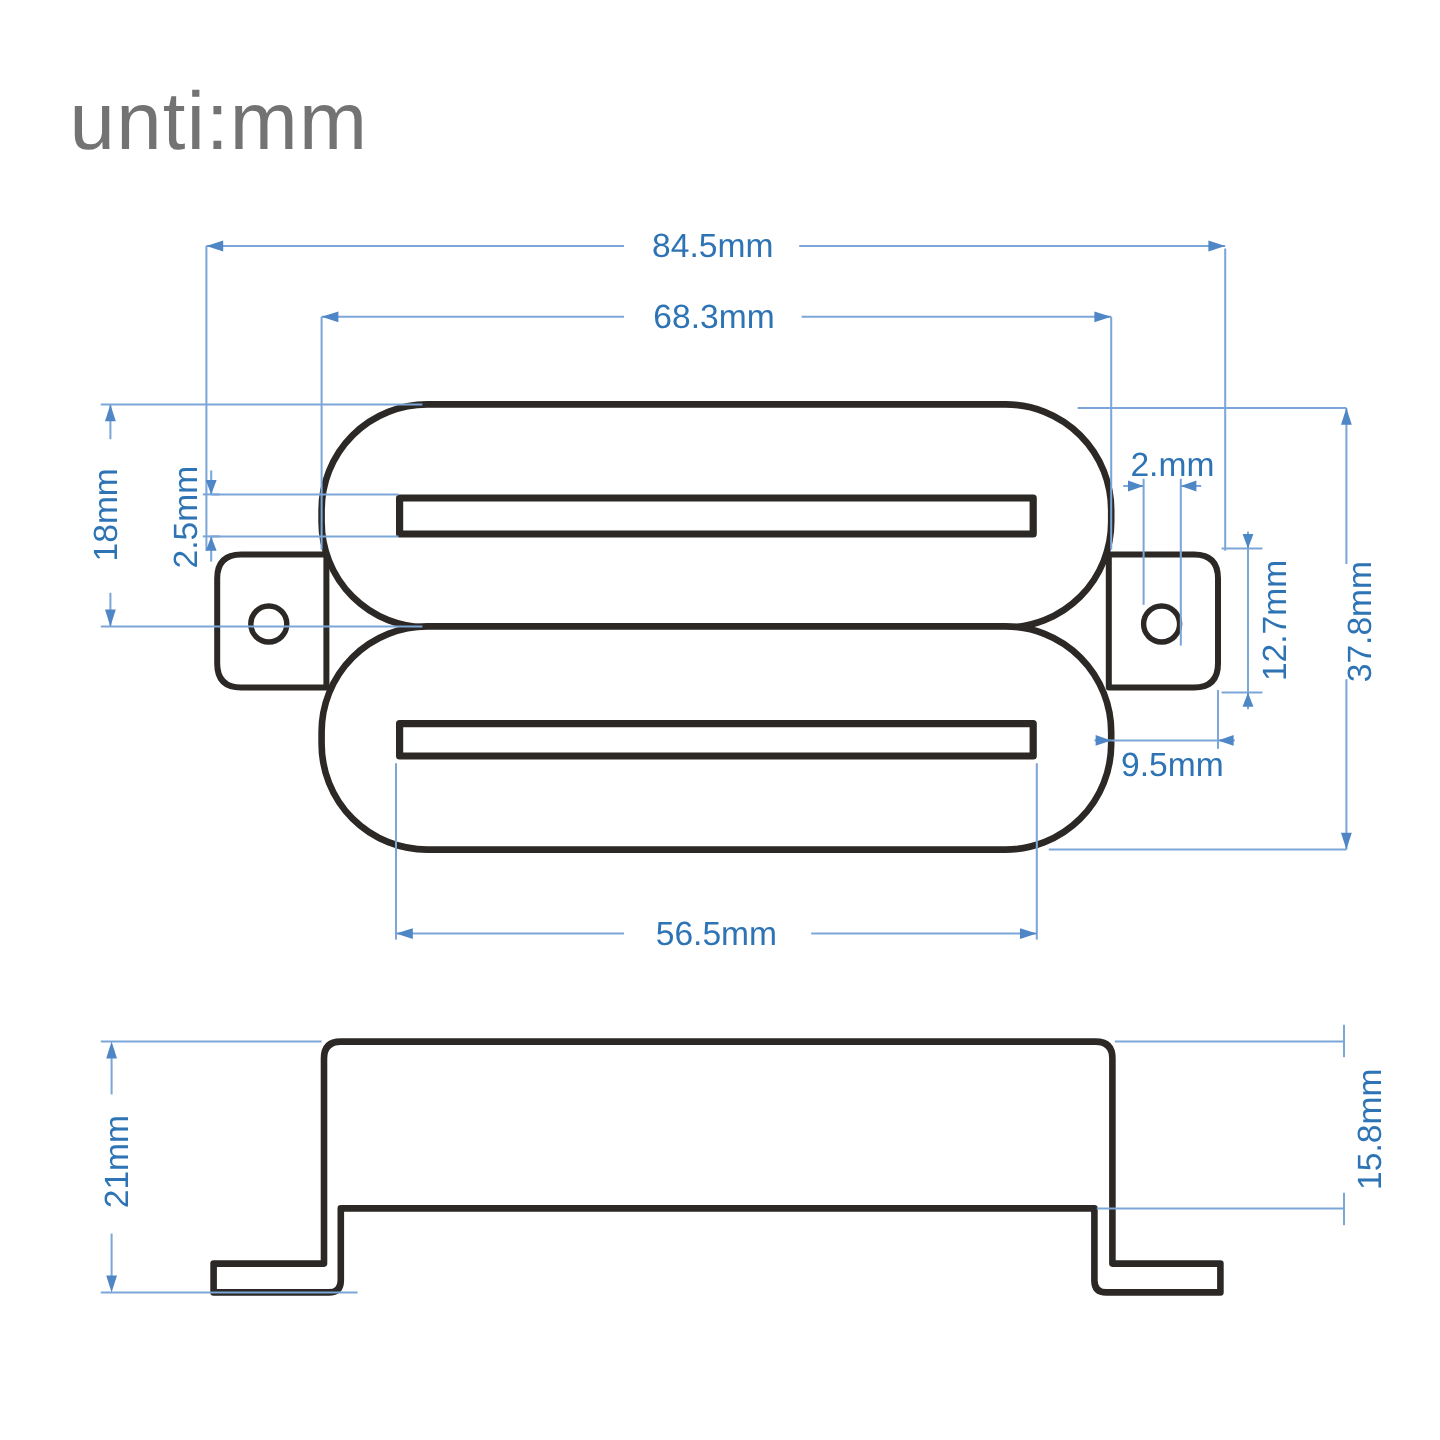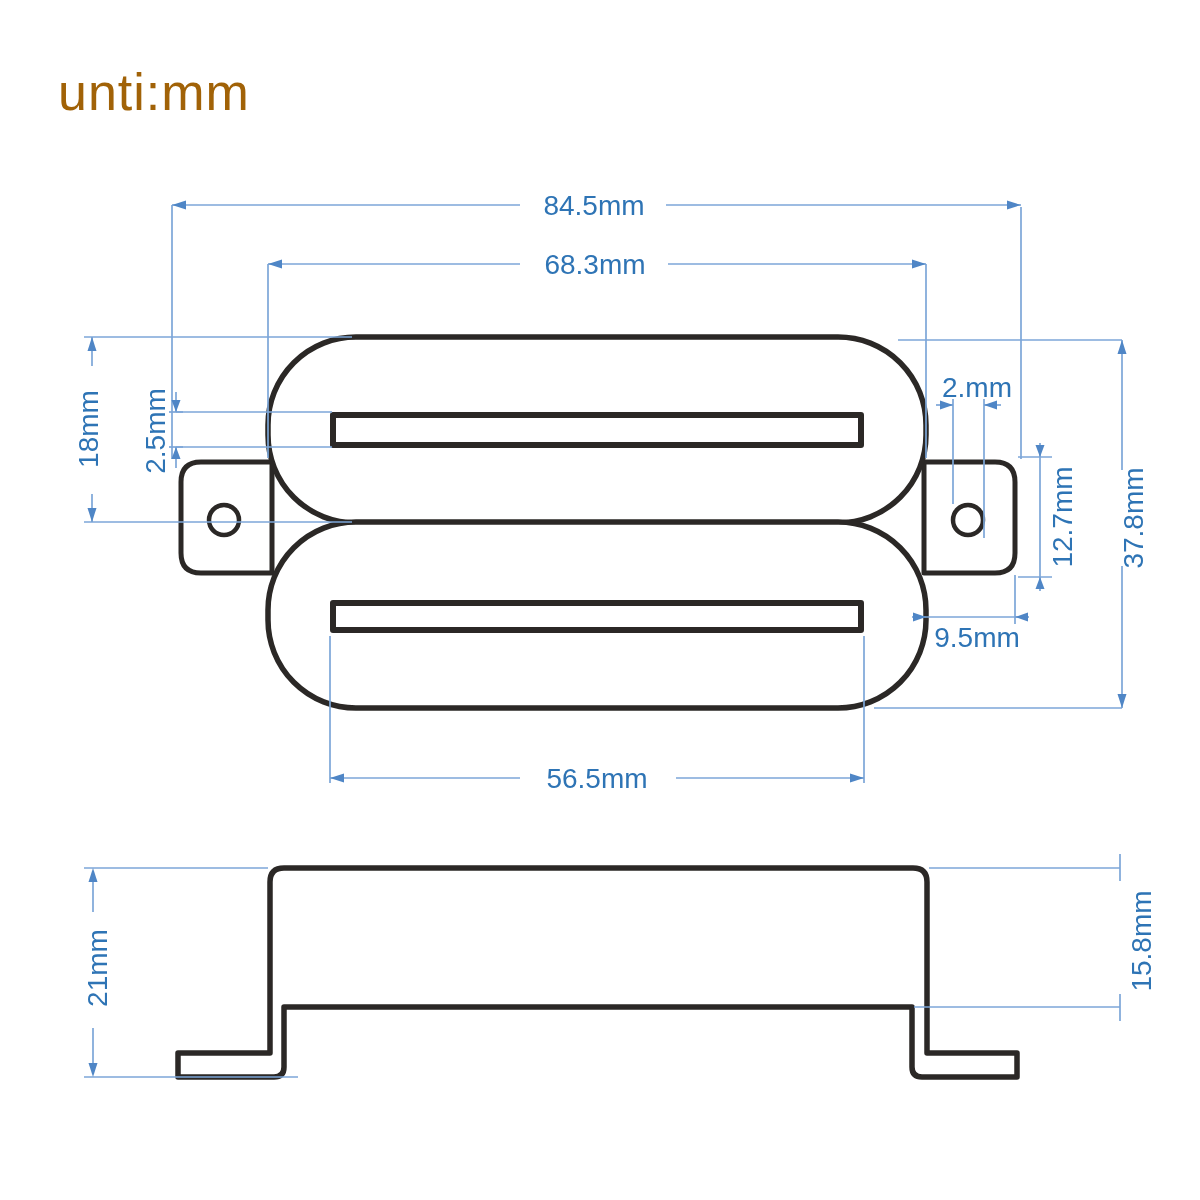--- a/index.html
+++ b/index.html
@@ -6,23 +6,23 @@
   #stage{
     position:relative;
     width:1200px;height:1200px;
     background:#ffffff;
     overflow:hidden;
     font-family:"Liberation Sans", sans-serif;
   }
   #title{
     position:absolute;
     left:58px;top:62px;
-    font-size:52px;
+    font-size:68px;
     font-weight:500;
-    color:#a16207;
+    color:#737373;
     letter-spacing:1px;
     user-select:none;
   }
   svg{position:absolute;left:0;top:0;}
   .ink{stroke:#2b2826;fill:none;stroke-linejoin:round;stroke-linecap:round;}
   .ink-fill{stroke:#2b2826;fill:#ffffff;stroke-linejoin:round;stroke-linecap:round;}
   .dim{stroke:#7ca6d8;stroke-width:1.7;fill:none;stroke-linecap:butt;}
   .arrow{fill:#4f86c6;stroke:none;}
   .dimtext{
     font-family:"Liberation Sans", sans-serif;

